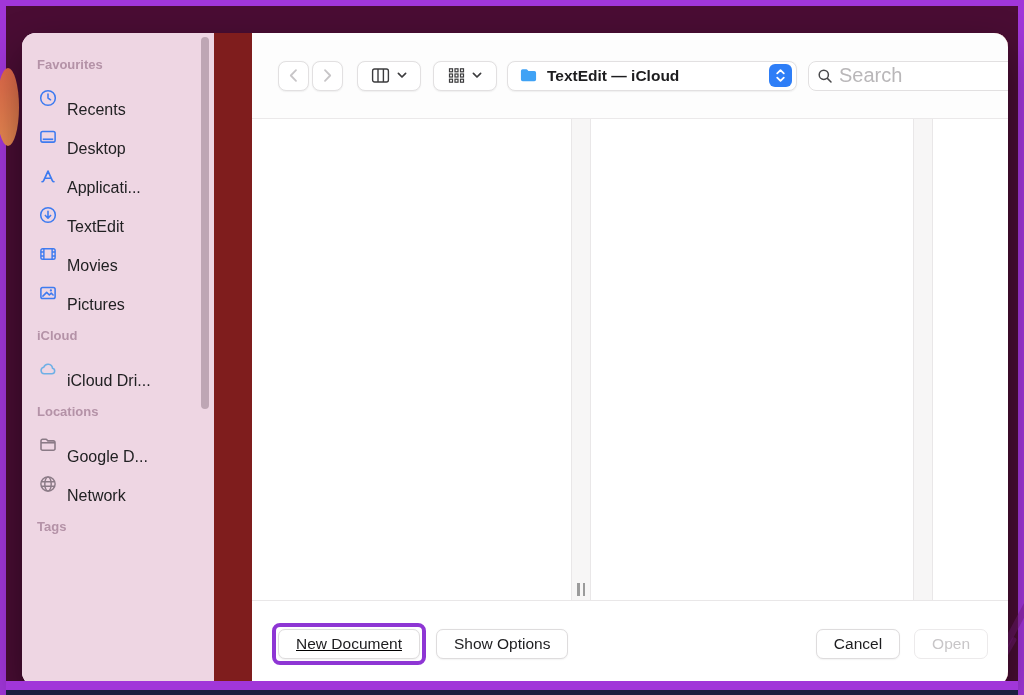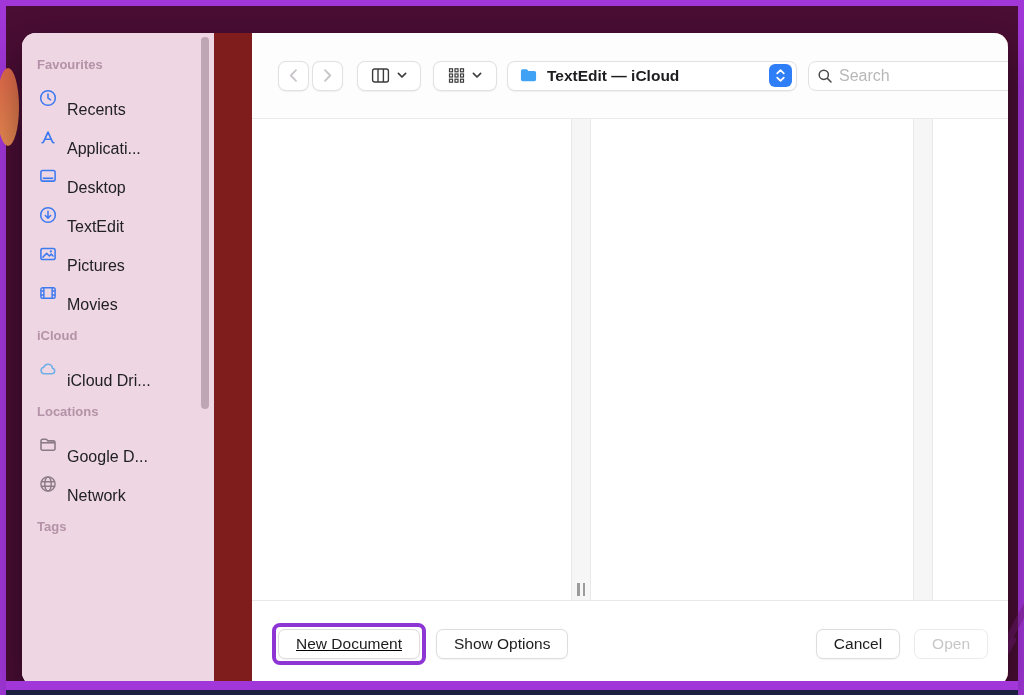--- a/index.html
+++ b/index.html
@@ -62,21 +62,21 @@
     padding:0 4px 0 10px; color:#1d1d1f; }
   .pathb .f-icn { width:21px; height:21px; color:#3fa2f5; margin-right:8px; }
   .path-label { flex:1; font-size:15.5px; font-weight:600; color:#1d1d1f;
     white-space:nowrap; overflow:hidden; }
   .stepper { width:23px; height:23px; border-radius:6px; background:#2e7ef7;
     display:flex; align-items:center; justify-content:center; }
   .searchf { width:210px; height:30px; margin-left:11px; background:#fff;
     border:1px solid #e2e0e1; border-radius:8px; display:flex; align-items:center;
     padding:0 8px; }
   .searchf svg { flex:0 0 16px; color:#4a4a4c; margin-right:6px; }
-  .searchf input { border:none; outline:none; width:100%; font-size:16px;
+  .searchf input { border:none; outline:none; width:100%; font-size:20px;
     font-family:inherit; color:#1d1d1f; background:transparent; }
   .searchf input::placeholder { color:#b9b7b9; }
 
   
   .columns { position:relative; flex:1; display:flex; background:#fff; }
   .col { background:#fff; }
   .col1 { width:319px; flex:0 0 319px; }
   .col2 { width:322px; flex:0 0 322px; }
   .col3 { flex:1; }
   .divider { position:relative; width:20px; flex:0 0 20px; background:#f7f6f6;
@@ -117,67 +117,67 @@
           <svg viewBox="0 0 18 18" fill="none" stroke="currentColor" stroke-width="1.4" stroke-linecap="round" stroke-linejoin="round">
             <circle cx="9" cy="9" r="6.6"></circle>
               <path d="M9 5.4V9l2.3 1.6"></path>
             </svg>
           </span>
         <span class="sb-label">Recents</span>
       </div>
 
       <div class="sb-item">
         <span class="icn c-blue">
-          <svg viewBox="0 0 18 18" fill="none" stroke="currentColor" stroke-width="1.5" stroke-linecap="round" stroke-linejoin="round">
-            <path d="M3.6 14.2q1 0 1.5-1L9 4.6l3.9 8.6q.5 1 1.5 1M6.1 11h5.8"></path>
-            </svg>
-          </span>
-        <span class="sb-label">Applicati...</span>
-      </div>
-
-      <div class="sb-item">
-        <span class="icn c-blue">
           <svg viewBox="0 0 18 18" fill="none" stroke="currentColor" stroke-width="1.4" stroke-linejoin="round">
             <rect x="2.6" y="4" width="12.8" height="9.6" rx="1.6"></rect>
             <rect x="4.3" y="10.3" width="9.4" height="1.5" fill="currentColor" stroke="none"></rect>
             </svg>
           </span>
         <span class="sb-label">Desktop</span>
       </div>
 
+      <div class="sb-item">
+        <span class="icn c-blue">
+          <svg viewBox="0 0 18 18" fill="none" stroke="currentColor" stroke-width="1.5" stroke-linecap="round" stroke-linejoin="round">
+            <path d="M3.6 14.2q1 0 1.5-1L9 4.6l3.9 8.6q.5 1 1.5 1M6.1 11h5.8"></path>
+            </svg>
+          </span>
+        <span class="sb-label">Applicati...</span>
+      </div>
+
 
       <div class="sb-item">
         <span class="icn c-blue">
           <svg viewBox="0 0 18 18" fill="none" stroke="currentColor" stroke-width="1.4" stroke-linecap="round" stroke-linejoin="round">
             <circle cx="9" cy="9" r="6.6"></circle>
               <path d="M9 5.7v6M6.6 9.4 9 11.8l2.4-2.4"></path>
             </svg>
           </span>
         <span class="sb-label">TextEdit</span>
+      </div>
+
+      <div class="sb-item">
+        <span class="icn c-blue">
+          <svg viewBox="0 0 18 18" fill="none" stroke="currentColor" stroke-width="1.3" stroke-linejoin="round">
+            <rect x="2.6" y="4.2" width="12.8" height="9.6" rx="1.6"></rect>
+            <path d="M5.3 4.2v9.6M12.7 4.2v9.6M2.6 7.2h2.7M2.6 10.8h2.7M12.7 7.2h2.7M12.7 10.8h2.7"></path>
+            </svg>
+          </span>
+        <span class="sb-label">Movies</span>
       </div>
 
       <div class="sb-item">
         <span class="icn c-blue">
           <svg viewBox="0 0 18 18" fill="none" stroke="currentColor" stroke-width="1.4" stroke-linecap="round" stroke-linejoin="round">
             <rect x="2.6" y="4" width="12.8" height="10" rx="1.6"></rect>
             <path d="M4.4 11.8 7.8 8.4l2.4 2.4 1.7-1.7 1.7 1.7"></path>
             <circle cx="11.6" cy="6.7" r="1" fill="currentColor" stroke="none"></circle>
             </svg>
           </span>
         <span class="sb-label">Pictures</span>
-      </div>
-
-      <div class="sb-item">
-        <span class="icn c-blue">
-          <svg viewBox="0 0 18 18" fill="none" stroke="currentColor" stroke-width="1.3" stroke-linejoin="round">
-            <rect x="2.6" y="4.2" width="12.8" height="9.6" rx="1.6"></rect>
-            <path d="M5.3 4.2v9.6M12.7 4.2v9.6M2.6 7.2h2.7M2.6 10.8h2.7M12.7 7.2h2.7M12.7 10.8h2.7"></path>
-            </svg>
-          </span>
-        <span class="sb-label">Movies</span>
       </div>
 
       <div class="sb-head">iCloud</div>
 
 
       <div class="sb-item">
         <span class="icn c-lblue">
           <svg viewBox="0 0 18 18" fill="none" stroke="currentColor" stroke-width="1.4" stroke-linejoin="round">
             <path d="M5.6 13.3h6.9a2.5 2.5 0 0 0 .5-4.95 4 4 0 0 0-7.8-.9 2.95 2.95 0 0 0 .4 5.85z"></path>
             </svg>

